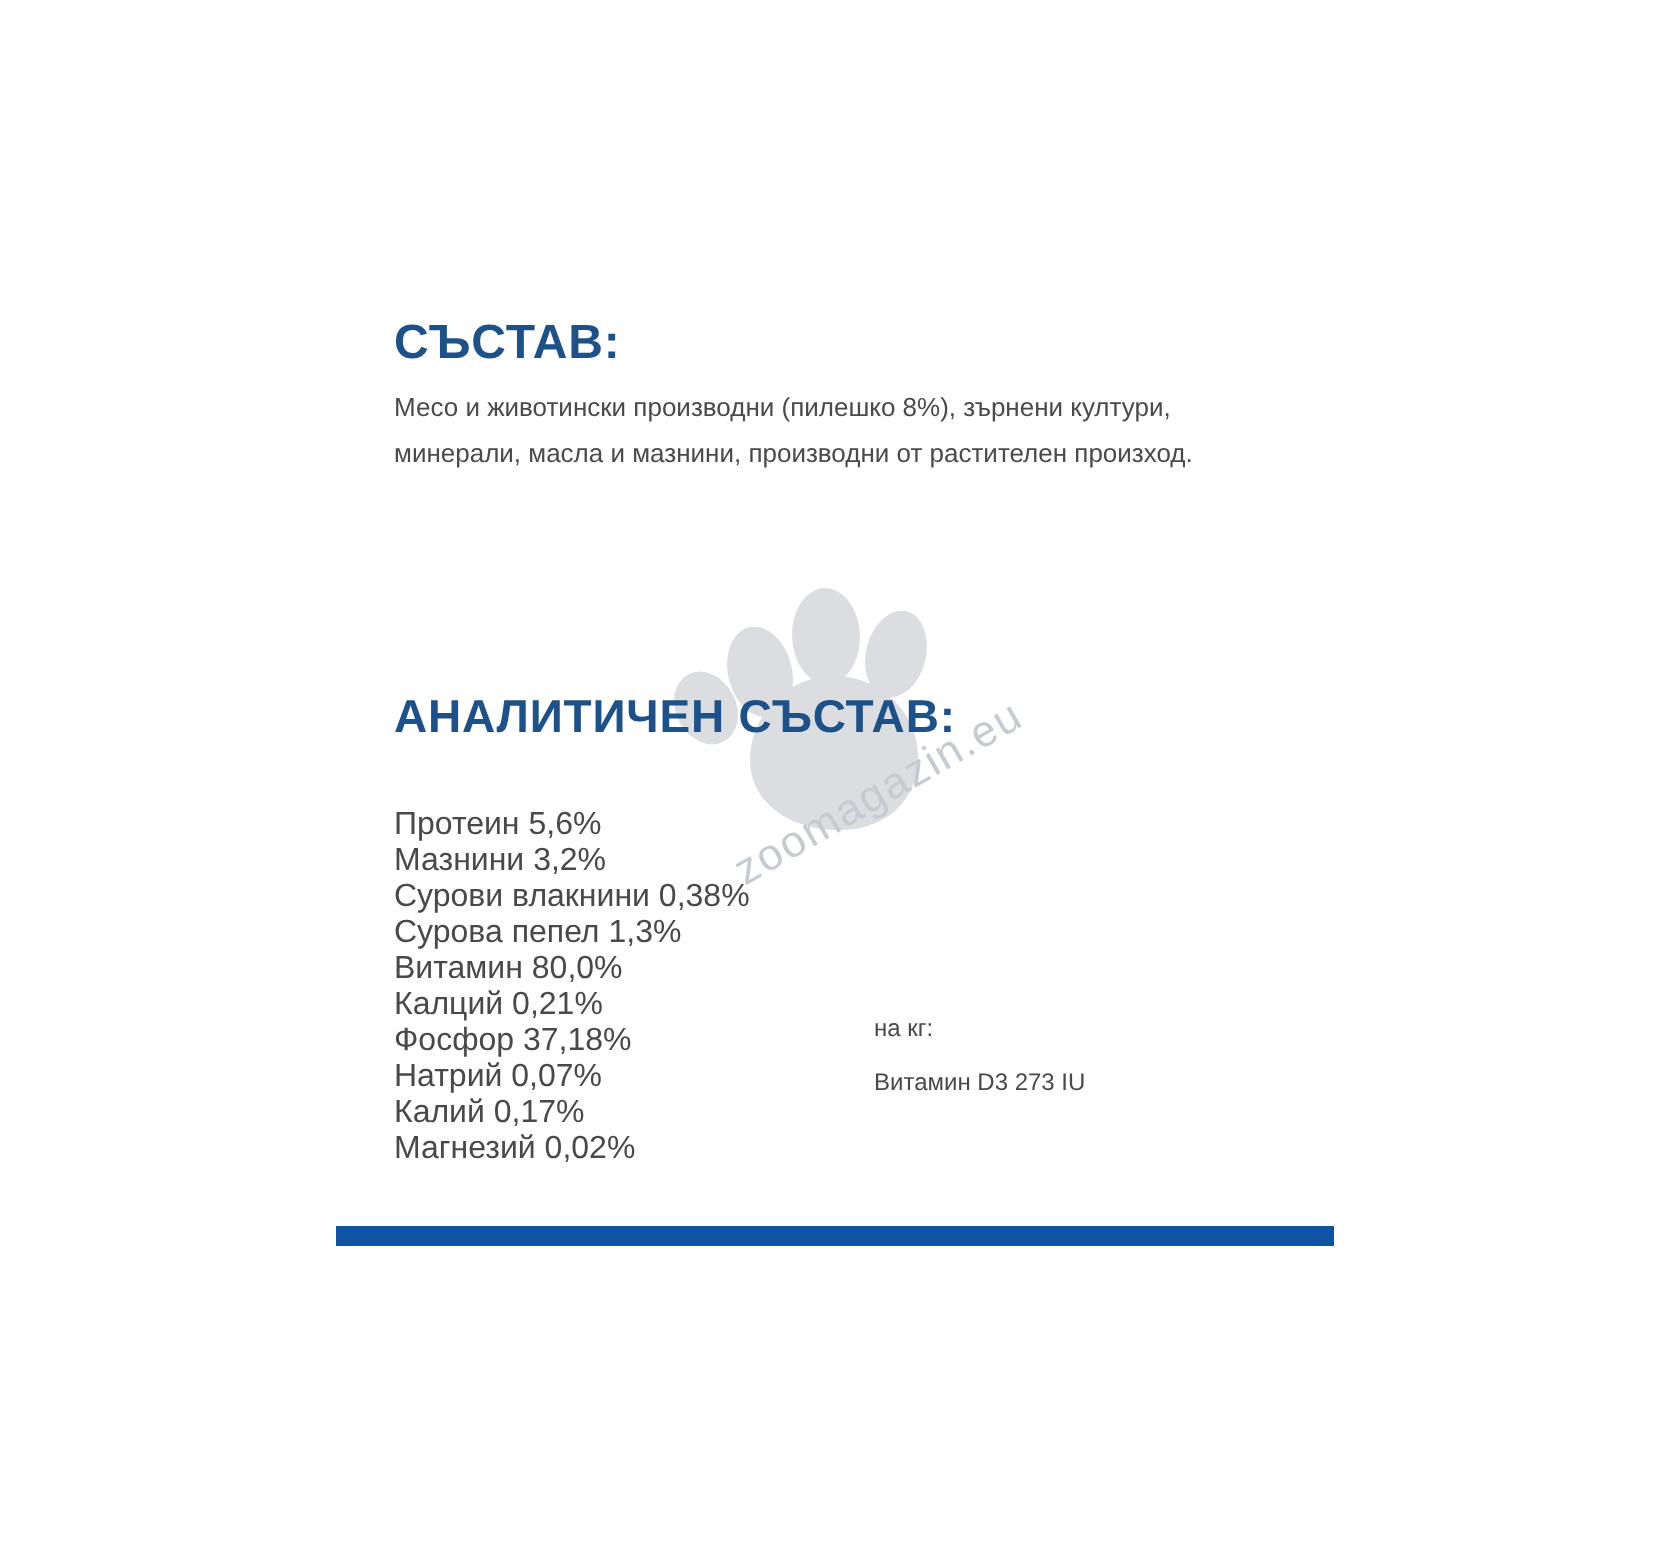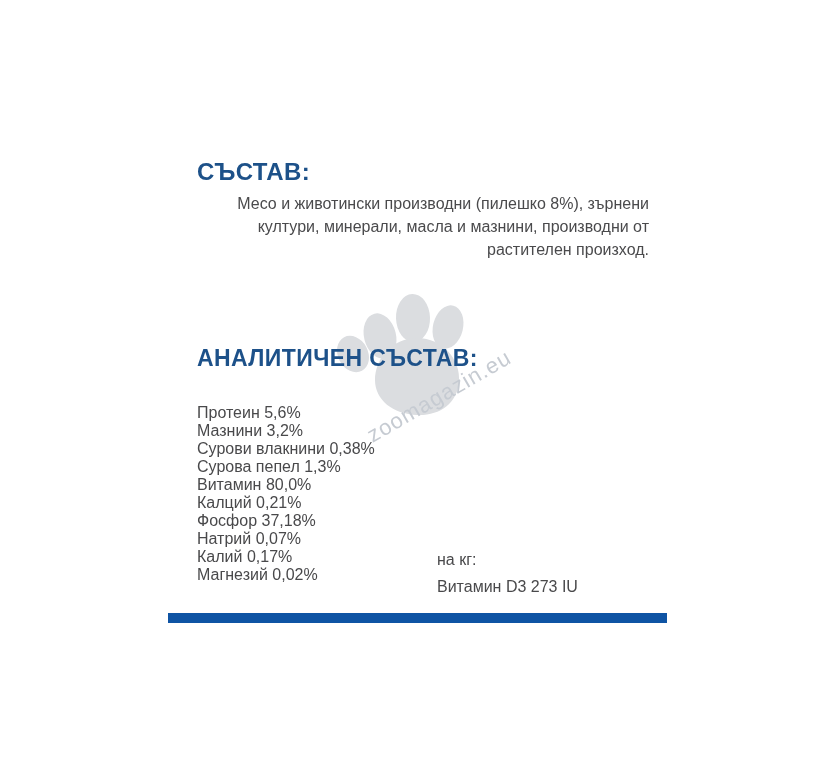--- a/index.html
+++ b/index.html
@@ -33,37 +33,35 @@
   .layer { position: absolute; z-index: 1; }
   .heading {
     color: #1d5189;
     font-weight: bold;
     letter-spacing: 0.4px;
     white-space: nowrap;
   }
   #ingredients-heading { left: 197px; top: 158px; font-size: 24px; }
   #ingredients-text {
     left: 197px; top: 192px; width: 452px;
-    font-size: 16px; line-height: 23px;
+    font-size: 13px; line-height: 23px;
     color: #4a4a4c;
-    text-align: right;
   }
   #analysis-heading { left: 197px; top: 345px; font-size: 23px; }
   #analysis-list {
     left: 197px; top: 383px;
     font-size: 16px; line-height: 18px;
     color: #49494b;
     margin-top: 21px;
   }
   .analysis-row { white-space: nowrap; }
   #per-kg {
     left: 437px; top: 505px;
-    font-size: 16px; line-height: 18px;
+    font-size: 12px; line-height: 18px;
     color: #49494b;
-    margin-top: 46px;
   }
   #per-kg-heading { margin-bottom: 9px; }
   #divider-bar {
     position: absolute; left: 168px; top: 613px;
     width: 499px; height: 10px;
     background: #0f54a4;
     z-index: 1;
   }
 </style>
 </head>

